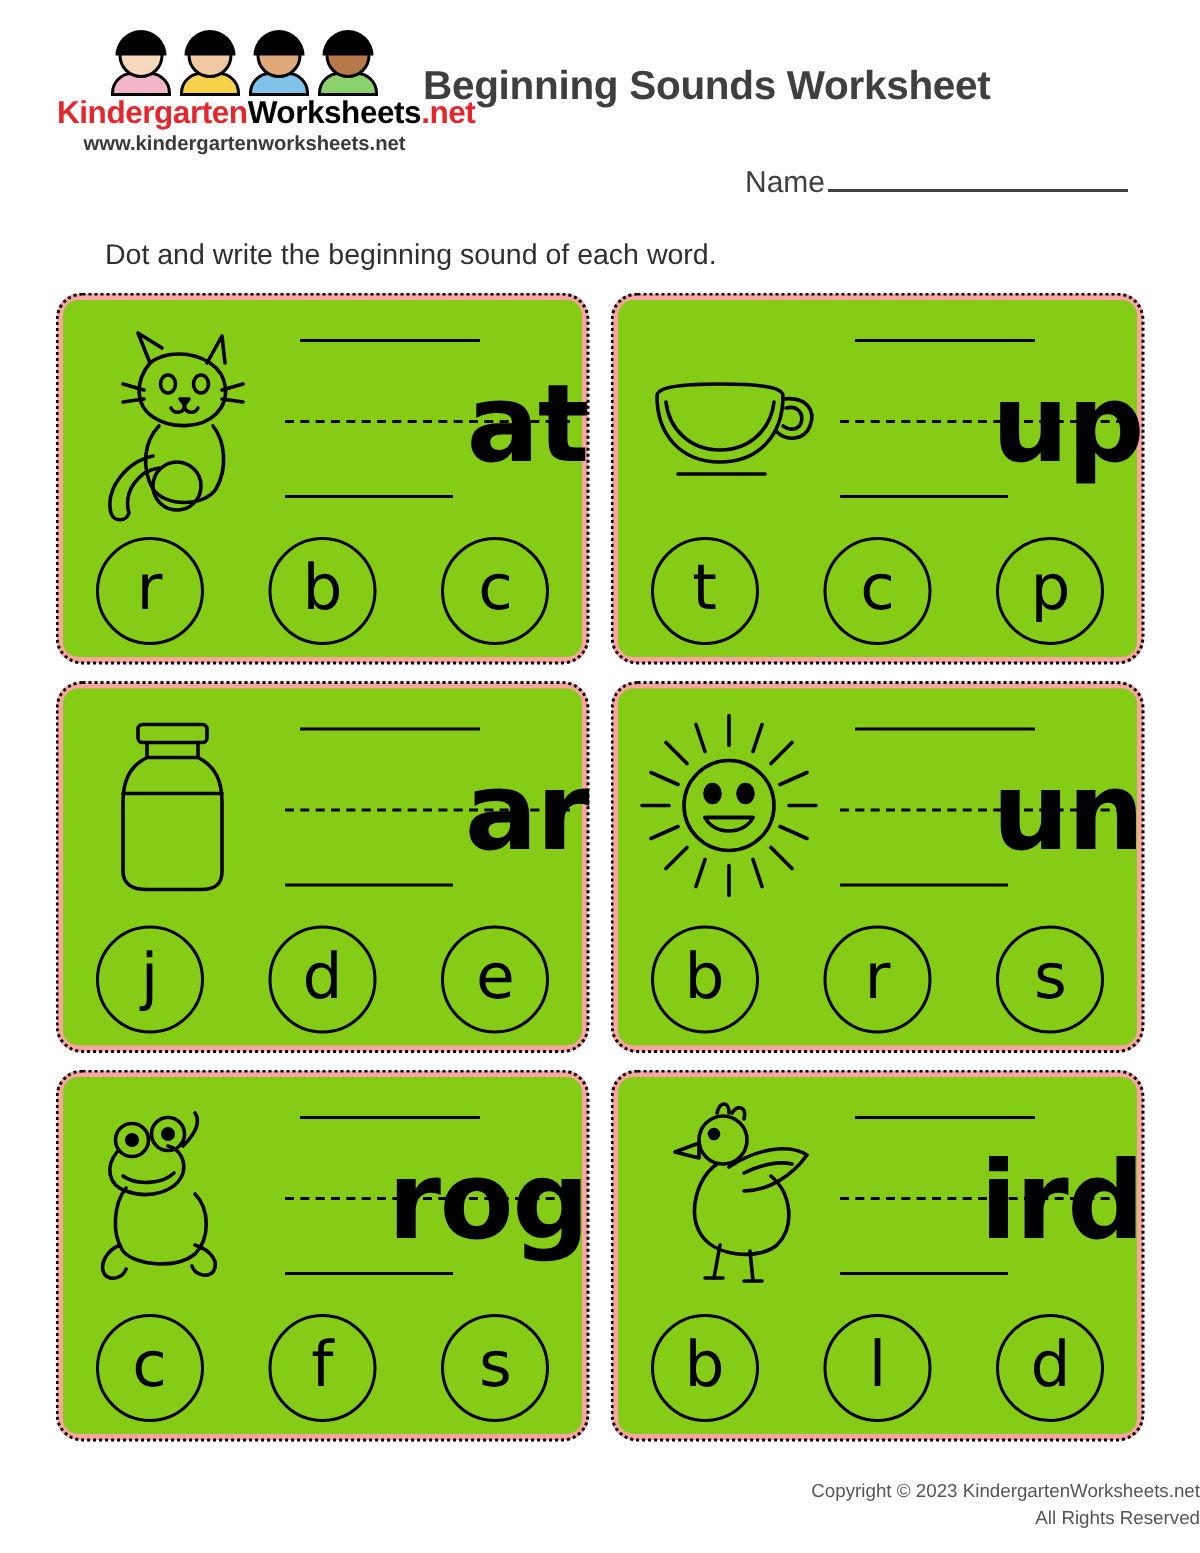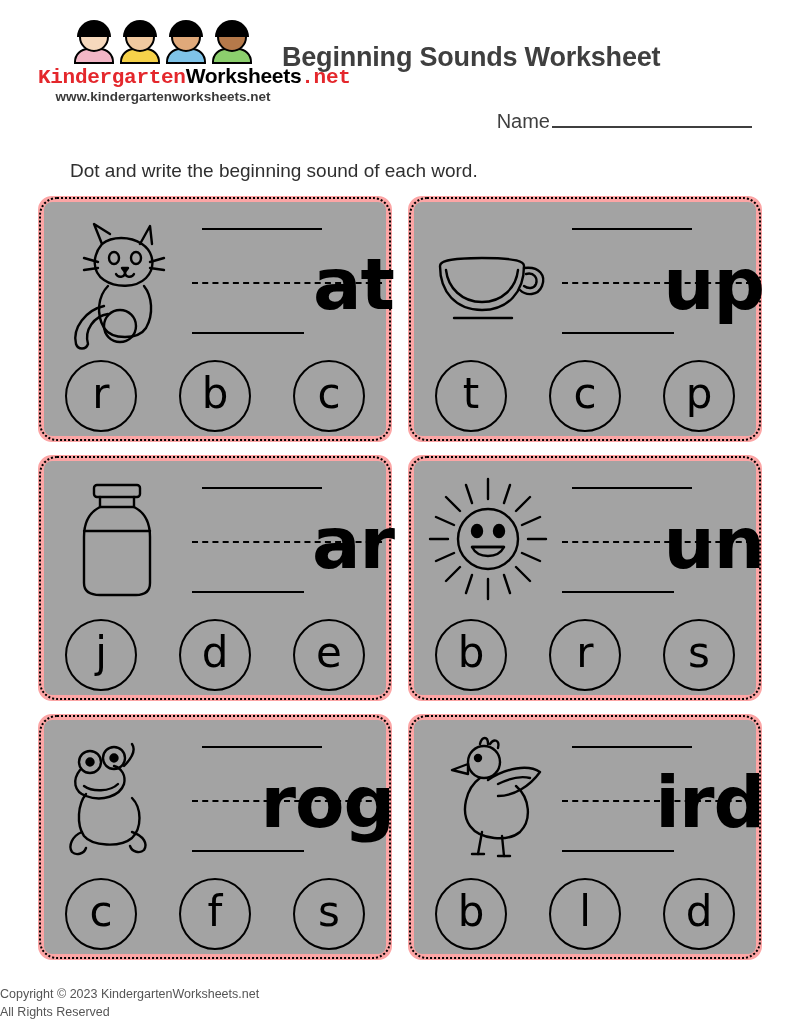--- a/index.html
+++ b/index.html
@@ -78,21 +78,21 @@
   .kid.k4 .head { background: #b5794a; }
   .kid.k4 .body { background: #8ccf6d; }
 
   .logo-text {
     margin-top: 2px;
     font-weight: bold;
     font-size: 21px;
     letter-spacing: -0.3px;
     white-space: nowrap;
   }
-  .logo-text .red { color: #e4272c; font-family: Liberation Mono, monospace; }
+  .logo-text .red { color: #e4272c; }
   .logo-text .blk { color: #000; margin-top: 48px; }
   .site-url {
     margin-top: 0;
     font-size: 13.5px;
     font-weight: bold;
     color: #3a3a3a;
     white-space: nowrap;
   }
 
   .title {
@@ -140,23 +140,23 @@
     grid-template-rows: repeat(3, 250px);
     column-gap: 16px;
     row-gap: 9px;
   }
 
   .card {
     position: relative;
     width: 354px;
     height: 246px;
     box-sizing: border-box;
-    border: 6px solid #fca5a5;
+    border: 4px solid #fca5a5;
     border-radius: 14px;
-    background: #a3a3a3;
+    background: #84cc16;
   }
   
   .card .scallop {
     position: absolute;
     left: -5px;
     top: -5px;
     right: -5px;
     bottom: -5px;
     border-radius: 18px;
     border: 2px dotted #000;
@@ -238,21 +238,21 @@
     padding-bottom: 4px;
     box-sizing: border-box;
   }
 
   
   .footer {
     position: absolute;
     left: 0;
     right: 0;
     bottom: 14px;
-    text-align: left;
+    text-align: right;
     font-size: 12.5px;
     color: #555;
     line-height: 1.45;
   }
 </style>
 </head>
 <body>
 
 <div class="header">
 

